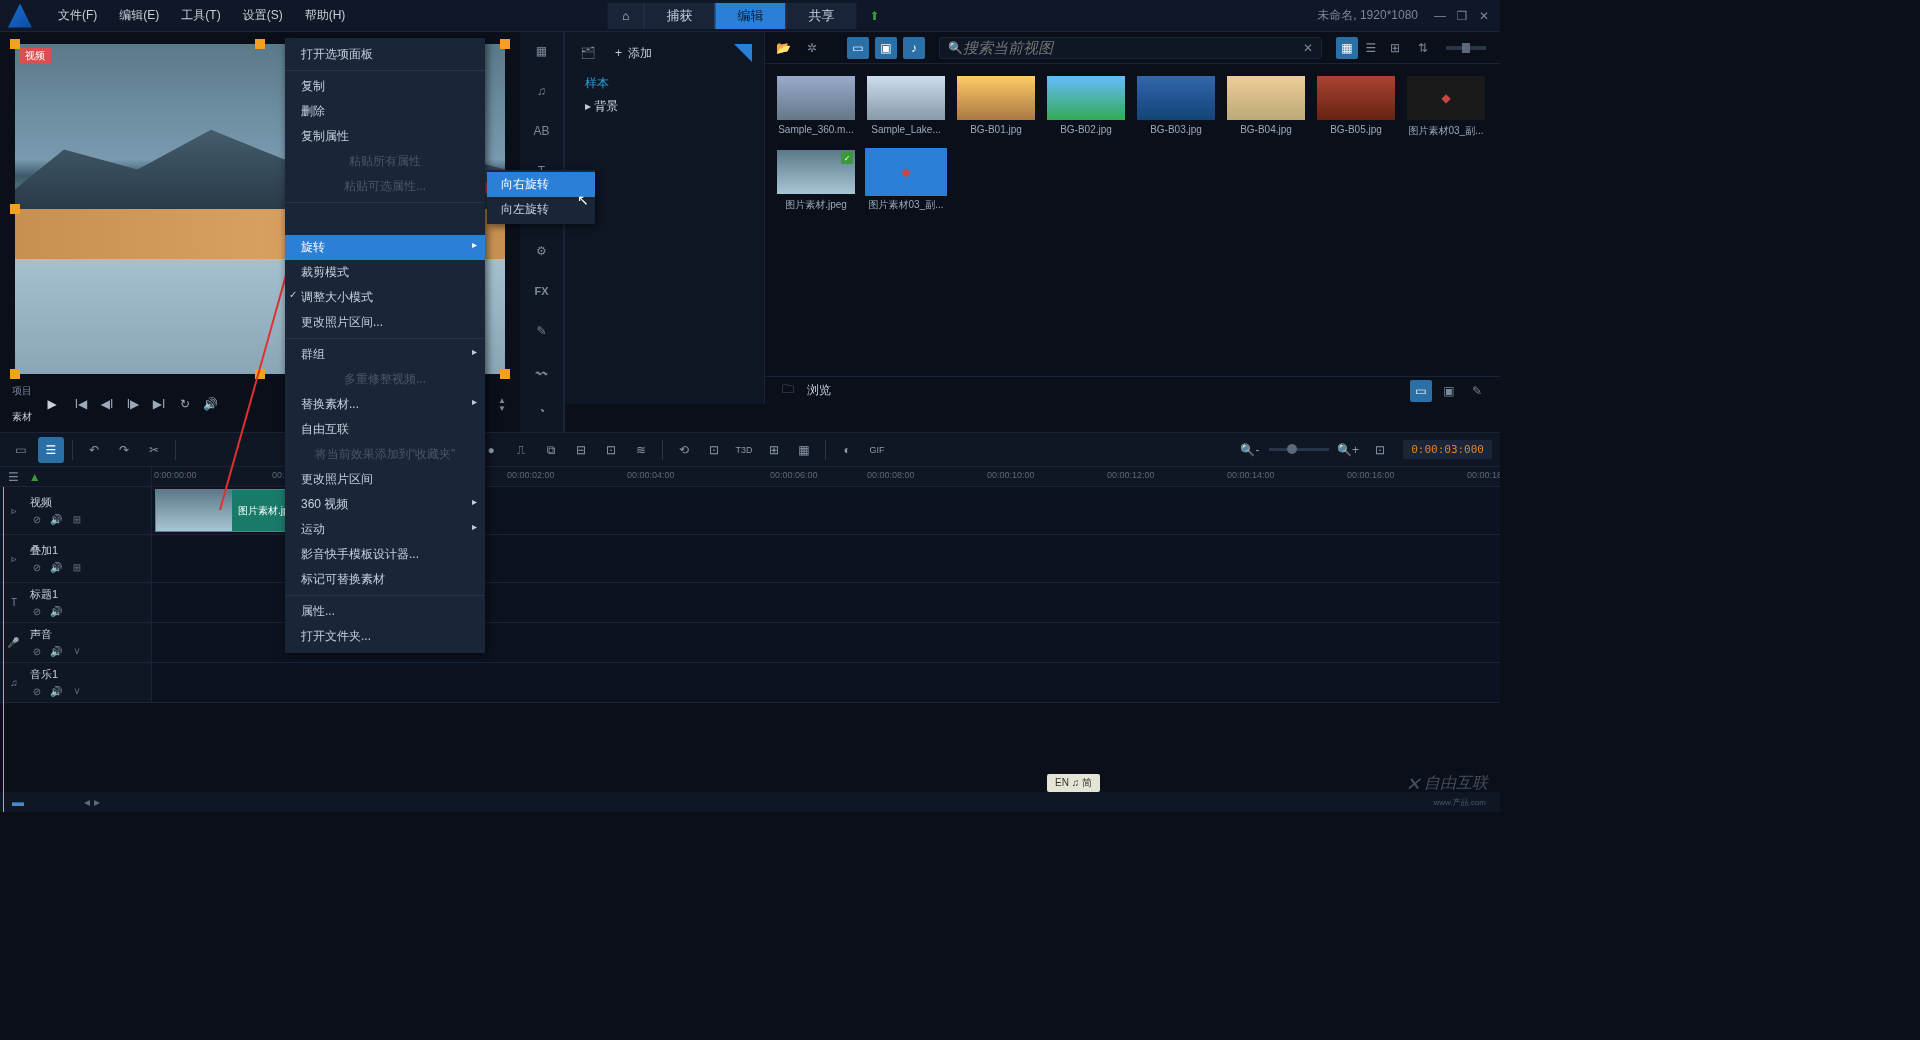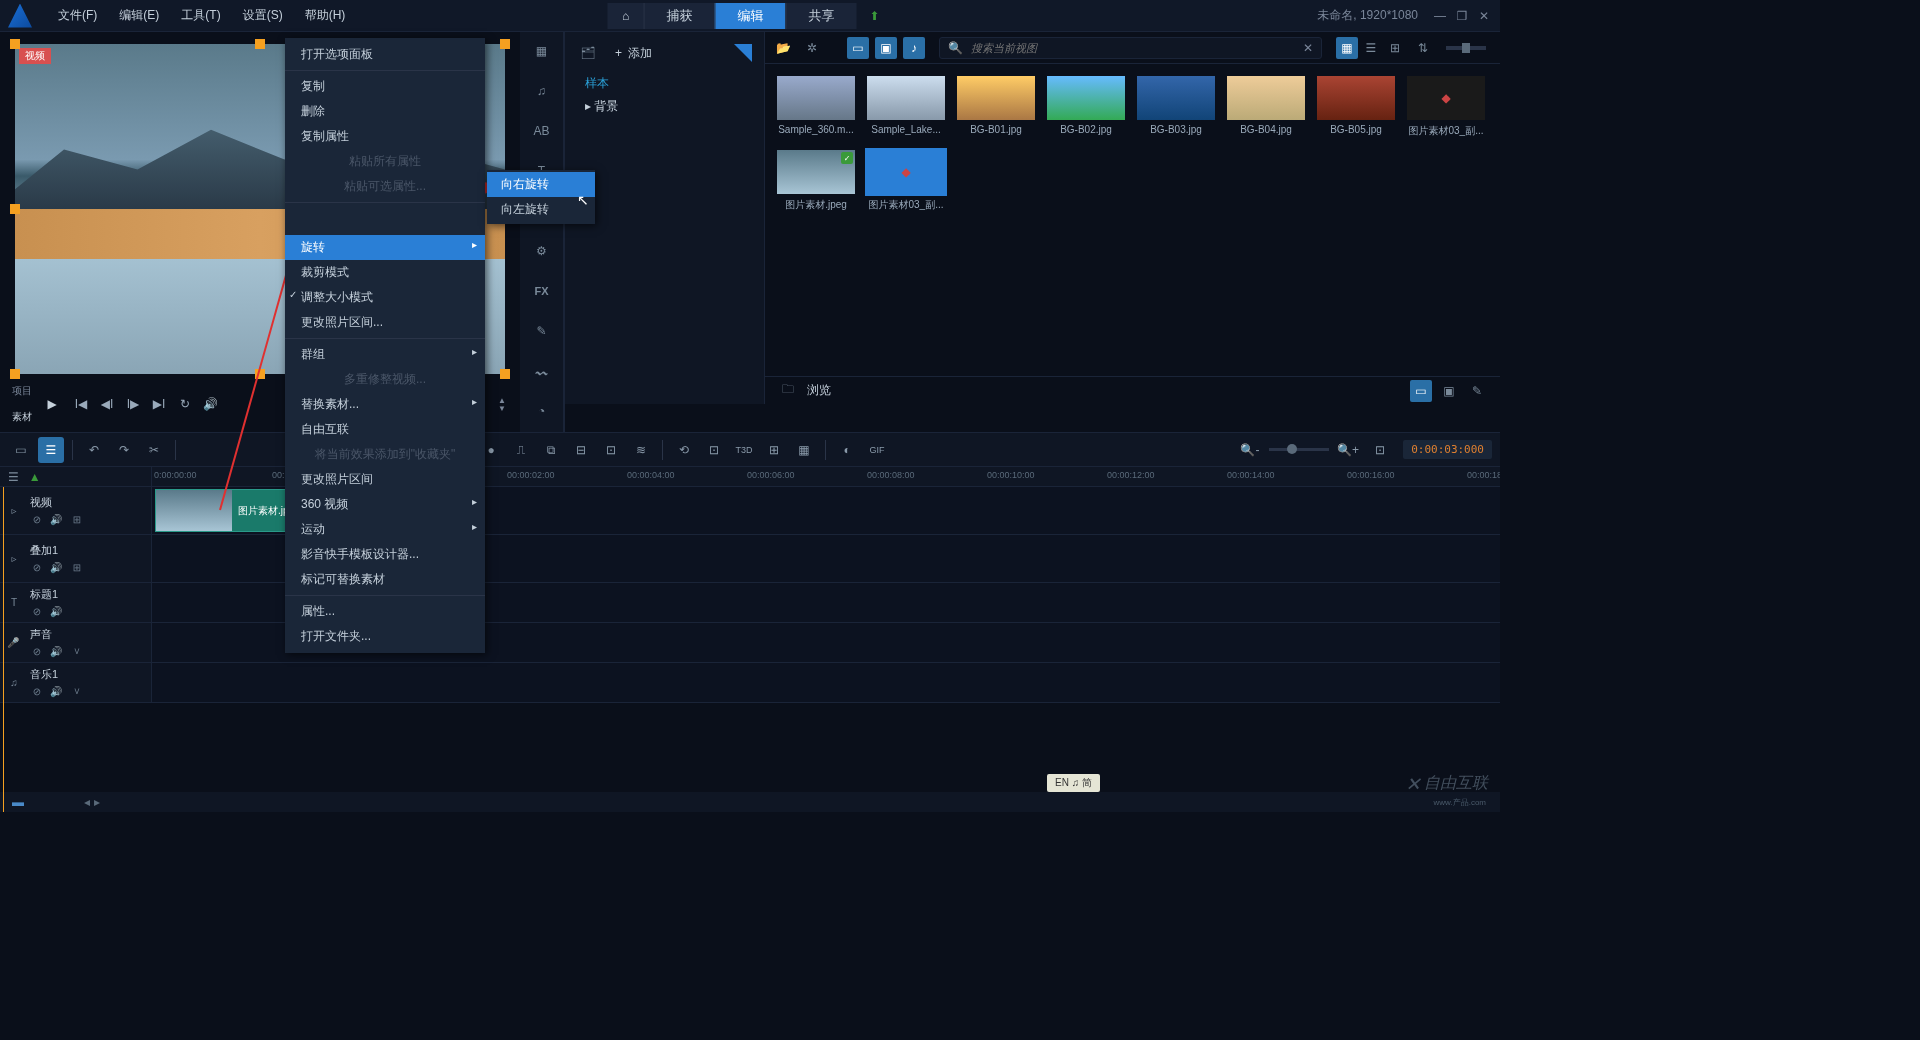--- a/index.html
+++ b/index.html
@@ -4,21 +4,21 @@
 <style>
 * { margin: 0; padding: 0; box-sizing: border-box; font-family: "Microsoft YaHei", Arial, sans-serif; }
 body { background: #0a0f1a; color: #c5d0db; font-size: 12px; overflow: hidden; width: 1500px; height: 812px; position: relative; }
 .menubar { height: 32px; background: #101828; display: flex; align-items: center; padding: 0 8px; border-bottom: 1px solid #1a2438; position: relative; }
 .logo { width: 24px; height: 24px; margin-right: 16px; background: linear-gradient(135deg,#1a6fd6,#0c4a9e); clip-path: polygon(50% 0,100% 100%,0 100%); }
 .menu-items { display: flex; gap: 2px; }
 .menu-item { padding: 4px 10px; cursor: pointer; }
 .tabs-center { position: absolute; left: 50%; transform: translateX(-50%); display: flex; align-items: center; gap: 0; }
 .home-tab { width: 36px; height: 26px; background: #1a2438; display: flex; align-items: center; justify-content: center; }
 .mode-tab { padding: 4px 22px; background: #1a2438; border-left: 1px solid #2a3448; cursor: pointer; font-size: 13px; }
-.mode-tab.active { background: #2a7fd6; color: #ffffff; }
+.mode-tab.active { background: #2a7fd6; color: #0f172a; }
 .top-right { position: absolute; right: 8px; display: flex; align-items: center; gap: 6px; }
 .proj-label { color: #7a8699; margin-right: 8px; }
 .win-btn { width: 16px; height: 16px; cursor: pointer; display: flex; align-items: center; justify-content: center; color: #7a8699; }
 
 .workspace { display: flex; height: 400px; }
 .preview-panel { width: 520px; background: #0a0f1a; position: relative; padding: 8px; }
 .preview-canvas { width: 490px; height: 330px; position: relative; margin: 4px auto; }
 .preview-img { width: 100%; height: 100%; background: linear-gradient(to bottom,#5a7a8a 0%,#7a9ab0 35%,#3a5a6a 40%,#a8c5d5 60%,#8aa5b5 100%); position: relative; }
 .mountains { position: absolute; top: 20%; left: 0; right: 0; height: 30%; background: linear-gradient(to bottom,#4a6575,#2a3a48); clip-path: polygon(0 80%,10% 40%,25% 60%,40% 20%,55% 50%,70% 10%,85% 40%,100% 60%,100% 100%,0 100%); }
 .trees { position: absolute; bottom: 35%; left: 0; right: 0; height: 15%; background: linear-gradient(90deg,#c89050,#d8a060,#c89050); }
@@ -52,21 +52,21 @@
 .corner-flag { margin-left: auto; width: 0; height: 0; border-style: solid; border-width: 0 18px 18px 0; border-color: transparent #2a7fd6 transparent transparent; }
 
 .tree-panel { width: 200px; padding: 8px 12px; background: #0f1624; border-right: 1px solid #1a2438; }
 .tree-item { padding: 3px 8px; cursor: pointer; font-size: 12px; }
 .tree-item.selected { color: #2a9fd6; }
 .lib-content { flex: 1; display: flex; flex-direction: column; }
 .lib-toolbar { height: 32px; display: flex; align-items: center; padding: 0 8px; gap: 6px; border-bottom: 1px solid #1a2438; }
 .tb-icon { width: 22px; height: 22px; cursor: pointer; display: flex; align-items: center; justify-content: center; color: #7a8a9a; border-radius: 2px; }
 .tb-icon.blue { background: #2a6fa6; color: #fff; }
 .search-box { flex: 1; height: 22px; background: #0f1624; border: 1px solid #1a2438; border-radius: 3px; display: flex; align-items: center; padding: 0 8px; margin: 0 8px; }
-.search-input { flex: 1; background: transparent; border: none; color: #c5d0db; outline: none; font-size: 11px; font-style: italic; margin-left: 8px; }
+.search-input { flex: 1; background: transparent; border: none; color: #c5d0db; outline: none; font-size: 15px; font-style: italic; }
 .search-clear { cursor: pointer; color: #7a8699; }
 .view-toggles { display: flex; gap: 2px; }
 .slider-mini { width: 40px; height: 4px; background: #2a3448; position: relative; margin: 0 6px; }
 .slider-mini::after { content: ''; position: absolute; top: -3px; left: 40%; width: 8px; height: 10px; background: #5a6a7a; }
 
 .thumb-grid { flex: 1; padding: 12px; display: flex; flex-wrap: wrap; gap: 12px; align-content: flex-start; overflow: auto; }
 .thumb { width: 78px; display: flex; flex-direction: column; gap: 4px; cursor: pointer; }
 .thumb-img { width: 78px; height: 44px; background: #2a3a4a; position: relative; }
 .thumb-label { font-size: 10px; color: #9aaabb; text-align: center; white-space: nowrap; overflow: hidden; text-overflow: ellipsis; }
 .thumb-check { position: absolute; top: 2px; right: 2px; width: 12px; height: 12px; background: #3a9a3a; border-radius: 2px; color: #fff; font-size: 8px; display: flex; align-items: center; justify-content: center; }
@@ -390,21 +390,21 @@
   <div class="tl-ruler-row">
     <div class="tl-track-header-col">
       <span style="color:#7a8a9a">☰</span>
       <span style="color:#3a9a3a">▲</span>
     </div>
     <div class="tl-ruler">
       <span class="ruler-tick" style="left:2px;font-size:9px">0:00:00:00</span>
       <span class="ruler-tick" style="left:120px">00:</span>
       <span class="ruler-tick" style="left:355px">00:00:02:00</span>
       <span class="ruler-tick" style="left:475px">00:00:04:00</span>
-      <span class="ruler-tick" style="left:595px">00:00:06:00</span>
+      <span class="ruler-tick" style="left:618px">00:00:06:00</span>
       <span class="ruler-tick" style="left:715px">00:00:08:00</span>
       <span class="ruler-tick" style="left:835px">00:00:10:00</span>
       <span class="ruler-tick" style="left:955px">00:00:12:00</span>
       <span class="ruler-tick" style="left:1075px">00:00:14:00</span>
       <span class="ruler-tick" style="left:1195px">00:00:16:00</span>
       <span class="ruler-tick" style="left:1315px">00:00:18:00</span>
     </div>
   </div>
 
   <div class="tl-tracks">

